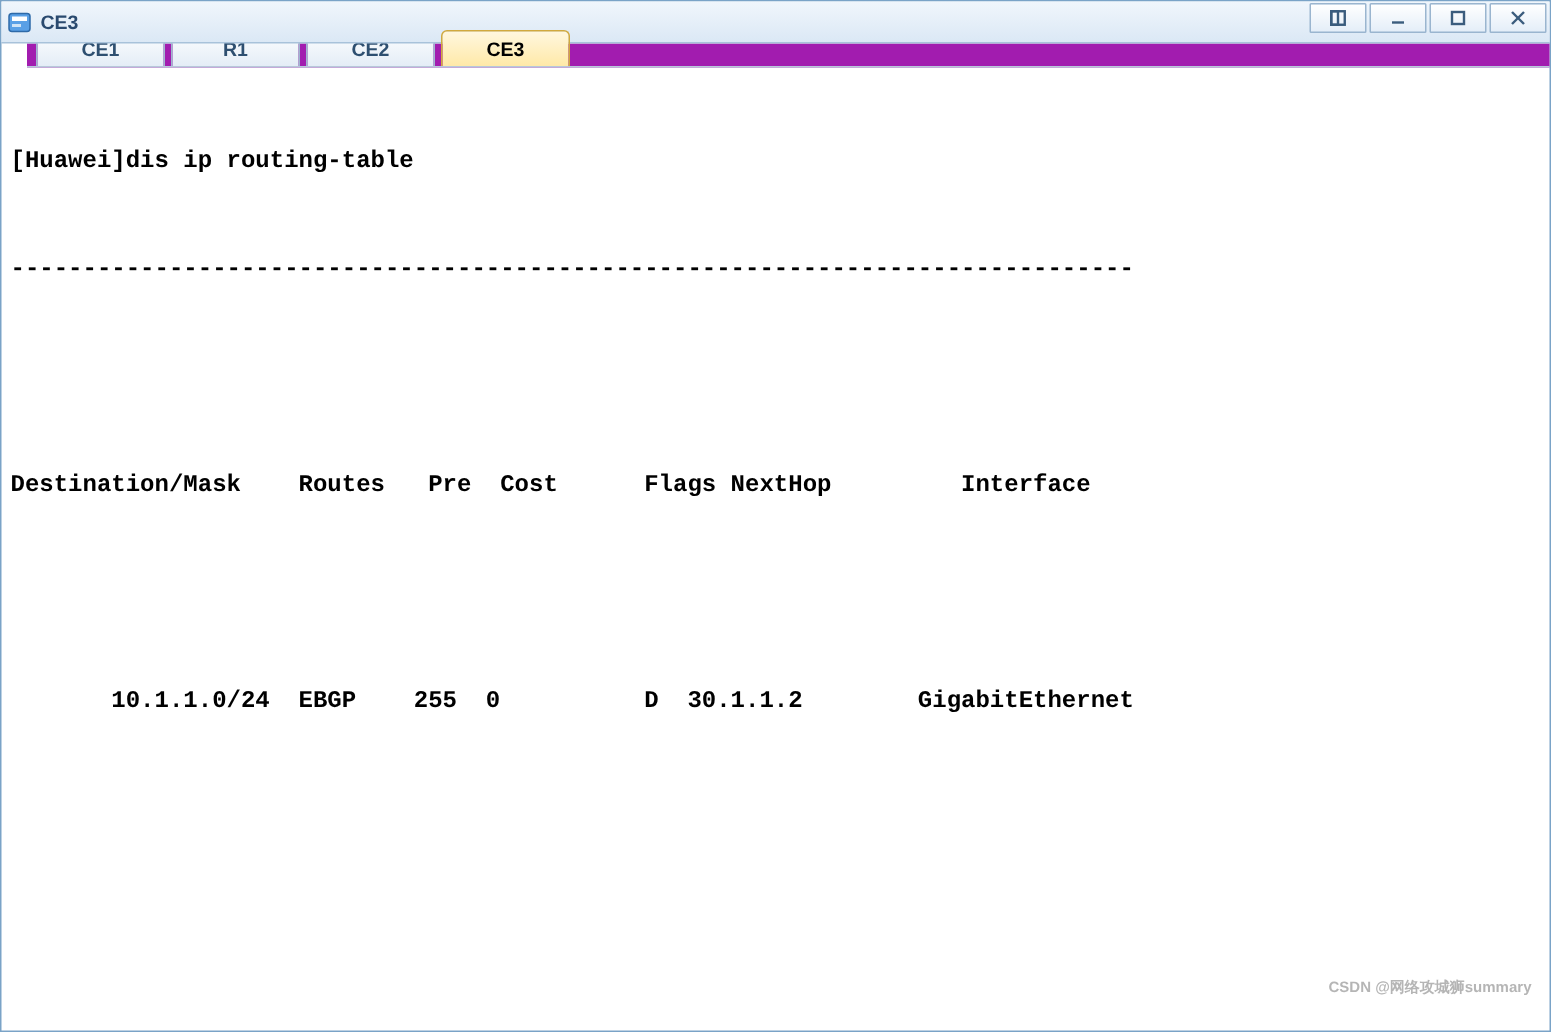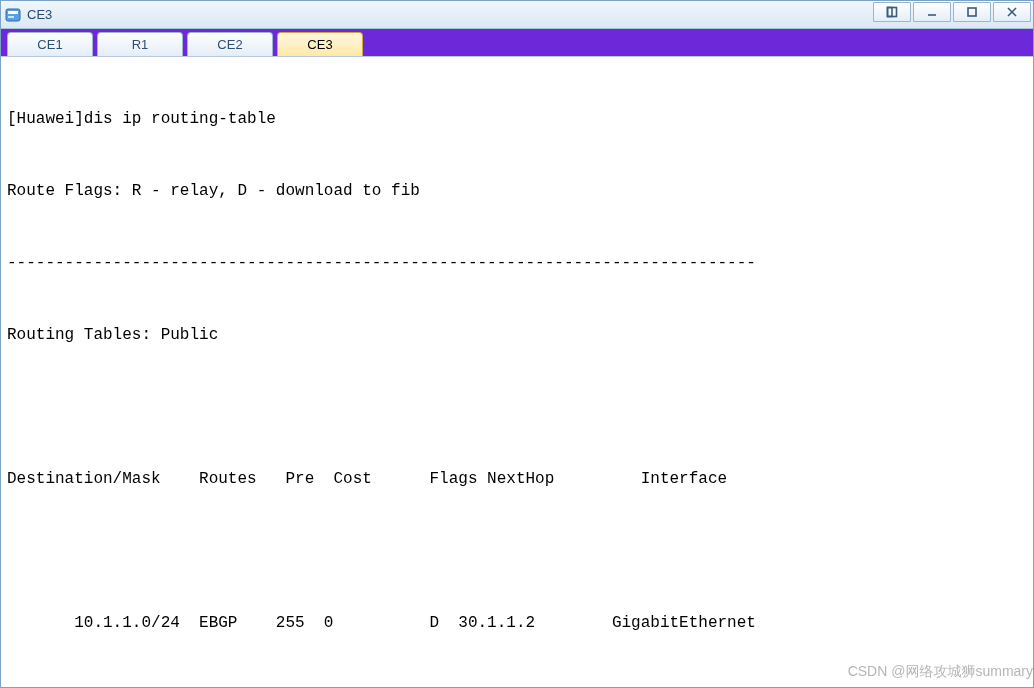--- a/index.html
+++ b/index.html
@@ -11,20 +11,21 @@
     width: 1034px;
     height: 688px;
     overflow: hidden;
   }
   .window {
     border: 1px solid #7aa3c7;
     width: 1034px;
     height: 688px;
     position: relative;
     background: #fff;
+    font-weight: bold;
   }
   .titlebar {
     height: 28px;
     background: linear-gradient(#f0f6fc, #dbe8f5);
     border-bottom: 1px solid #a8c2da;
     display: flex;
     align-items: center;
     padding: 0 4px;
     position: relative;
   }
@@ -48,27 +49,28 @@
     width: 38px; height: 20px;
     border: 1px solid #9ab5cf;
     background: linear-gradient(#fff,#e4eef8);
     display:flex; align-items:center; justify-content:center;
     margin-left: 2px;
     border-radius: 1px;
   }
   .win-btn svg { width:12px; height:12px; stroke:#3a5c7d; stroke-width:1.6; fill:none; }
   .win-btn.close svg { stroke:#3a5c7d; }
   .tabbar {
-    height: 28px;
-    background: #6d28d9;
+    height: 16px;
+    background: #a21caf;
     border-bottom: 1px solid #b7c8da;
     display:flex;
     align-items:flex-end;
     padding: 0 6px;
     gap: 4px;
+    margin-left: 17px;
   }
   .tab {
     height: 24px;
     min-width: 86px;
     padding: 0 14px;
     border: 1px solid #9fb7cf;
     border-bottom: none;
     border-radius: 4px 4px 0 0;
     background: linear-gradient(#fdfeff,#e4edf6);
     display:flex; align-items:center; justify-content:center;
@@ -89,24 +91,24 @@
     font-family: "Courier New", monospace;
     font-size: 16px;
     line-height: 24px;
     color: #000;
     white-space: pre;
     height: calc(100% - 56px);
     overflow: hidden;
   }
   .watermark {
     position:absolute;
-    right:0; bottom:4px;
+    right:12px; bottom:4px;
     color: rgba(120,120,120,0.55);
     font-family: "Segoe UI", sans-serif;
-    font-size: 14px;
+    font-size: 10px;
     pointer-events:none;
   }
 </style>
 </head>
 <body>
 
 <div class="window">
 
   <div class="titlebar">
     <span class="app-icon">
@@ -146,23 +148,21 @@
   <div class="tabbar">
 
   <div class="tab">CE1</div>
       <div class="tab">R1</div>
       <div class="tab">CE2</div>
       <div class="tab active">CE3</div>
     </div>
 
   <div class="terminal">
     <div>[Huawei]dis ip routing-table</div>
-    <div>Route Flags: R - relay, D - download to fib</div>
     <div>------------------------------------------------------------------------------</div>
-    <div>Routing Tables: Public</div>
     <div>&nbsp;</div>
     <div>Destination/Mask    Routes   Pre  Cost      Flags NextHop         Interface</div>
     <div>&nbsp;</div>
     <div id="rows"><div>       10.1.1.0/24  EBGP    255  0          D  30.1.1.2        GigabitEthernet</div></div>
     <div class="watermark">CSDN @网络攻城狮summary</div>
   </div>
 
 </div>
 
 </body></html>

